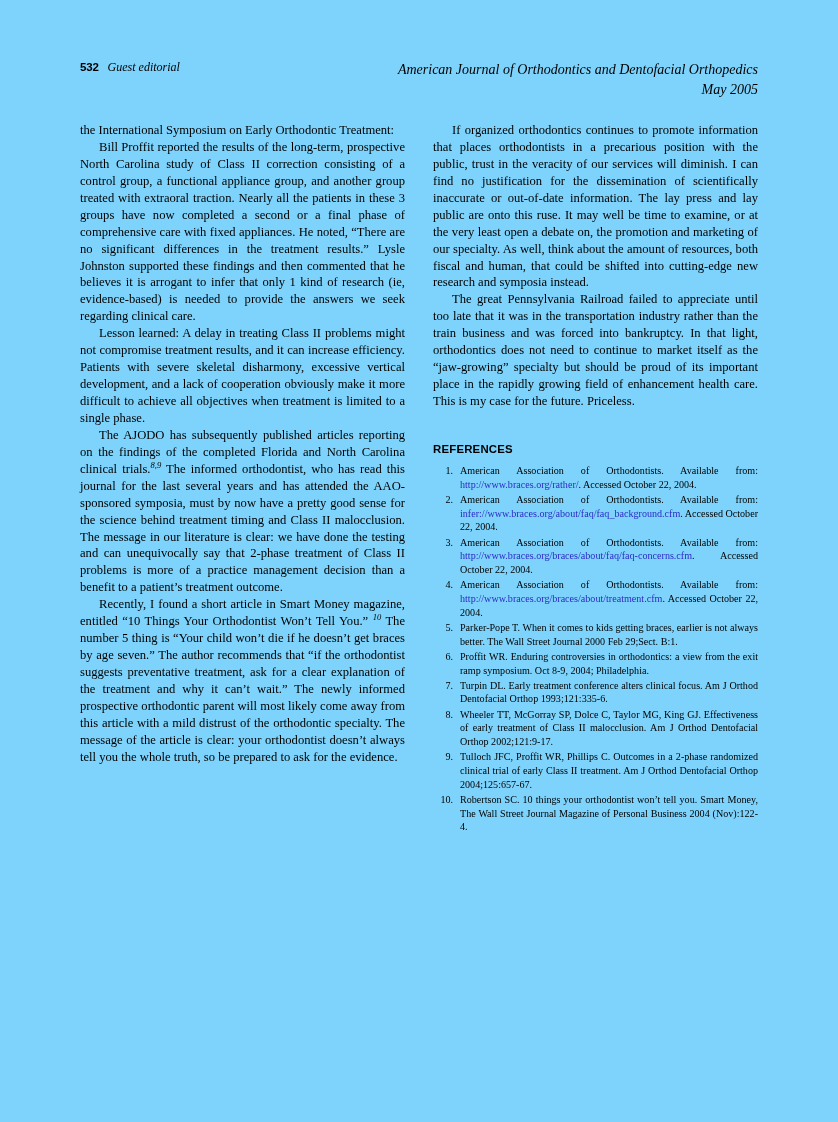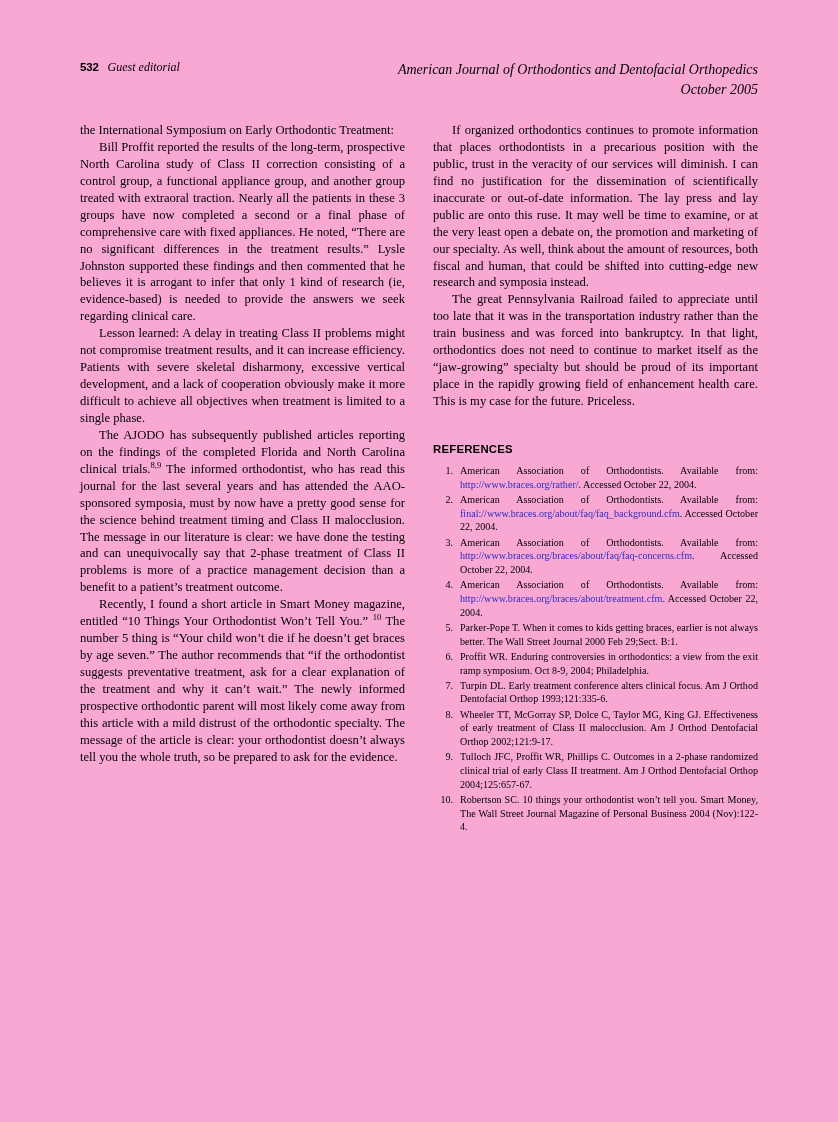--- a/index.html
+++ b/index.html
@@ -14,21 +14,21 @@
     font-family: "Liberation Serif", "DejaVu Serif", serif;
     color: #000000;
     overflow: hidden;
   }
 
   .page {
     position: absolute;
     left: 0; top: 0;
     width: 838px;
     height: 1122px;
-    background: #f9a8d4;
+    background: #7dd3fc;
   }
 
   
   .runhead {
     position: absolute;
     left: 80px;
     top: 60px;
     width: 678px;
     display: flex;
     justify-content: space-between;
@@ -79,20 +79,21 @@
     hyphens: manual;
   }
   .bodypar.indent {
     text-indent: 19px;
   }
   .ital { }
   sup.ref {
     font-size: 0.68em;
     vertical-align: super;
     line-height: 0;
+    font-style: italic;
   }
 
   
   .refs-head {
     font-family: "Liberation Sans", "DejaVu Sans", sans-serif;
     font-weight: bold;
     font-size: 11.4px;
     letter-spacing: 0.2px;
     margin: 33px 0 9px 0;
   }
@@ -124,21 +125,21 @@
 <body>
 
 <div class="page">
 
   <div class="runhead">
     <div class="runhead-left">
       <span class="runhead-pageno">532</span><span class="runhead-section">Guest editorial</span>
     </div>
     <div class="runhead-right">
       <div>American Journal of Orthodontics and Dentofacial Orthopedics</div>
-      <div>October 2005</div>
+      <div>May 2005</div>
     </div>
   </div>
 
   <div class="columns">
 
     <div class="col">
 
       <p class="bodypar">the International Symposium on Early Orthodontic Treatment:</p>
 
       <p class="bodypar indent">Bill Proffit reported the results of the long-term, prospective North Carolina study of Class II correction consisting of a control group, a functional appliance group, and another group treated with extraoral traction. Nearly all the patients in these 3 groups have now completed a second or a final phase of comprehensive care with fixed appliances. He noted, “There are no significant differences in the treatment results.” Lysle Johnston supported these findings and then commented that he believes it is arrogant to infer that only 1 kind of research (ie, evidence-based) is needed to provide the answers we seek regarding clinical care.</p>
@@ -159,21 +160,21 @@
 
       <div class="refs-head">REFERENCES</div>
 
       <ol class="ref-list">
 
         <li class="ref-item">
           <span class="ref-num">1.</span><span>American Association of Orthodontists. Available from: </span><span class="url">http://www.braces.org/rather/</span><span>. Accessed October 22, 2004.</span>
         </li>
 
         <li class="ref-item">
-          <span class="ref-num">2.</span><span>American Association of Orthodontists. Available from: </span><span class="url">final://www.braces.org/about/faq/faq_background.cfm</span><span>. Accessed October 22, 2004.</span>
+          <span class="ref-num">2.</span><span>American Association of Orthodontists. Available from: </span><span class="url">infer://www.braces.org/about/faq/faq_background.cfm</span><span>. Accessed October 22, 2004.</span>
         </li>
 
         <li class="ref-item">
           <span class="ref-num">3.</span><span>American Association of Orthodontists. Available from: </span><span class="url">http://www.braces.org/braces/about/faq/faq-concerns.cfm</span><span>. Accessed October 22, 2004.</span>
         </li>
 
         <li class="ref-item">
           <span class="ref-num">4.</span><span>American Association of Orthodontists. Available from: </span><span class="url">http://www.braces.org/braces/about/treatment.cfm</span><span>. Accessed October 22, 2004.</span>
         </li>
 

